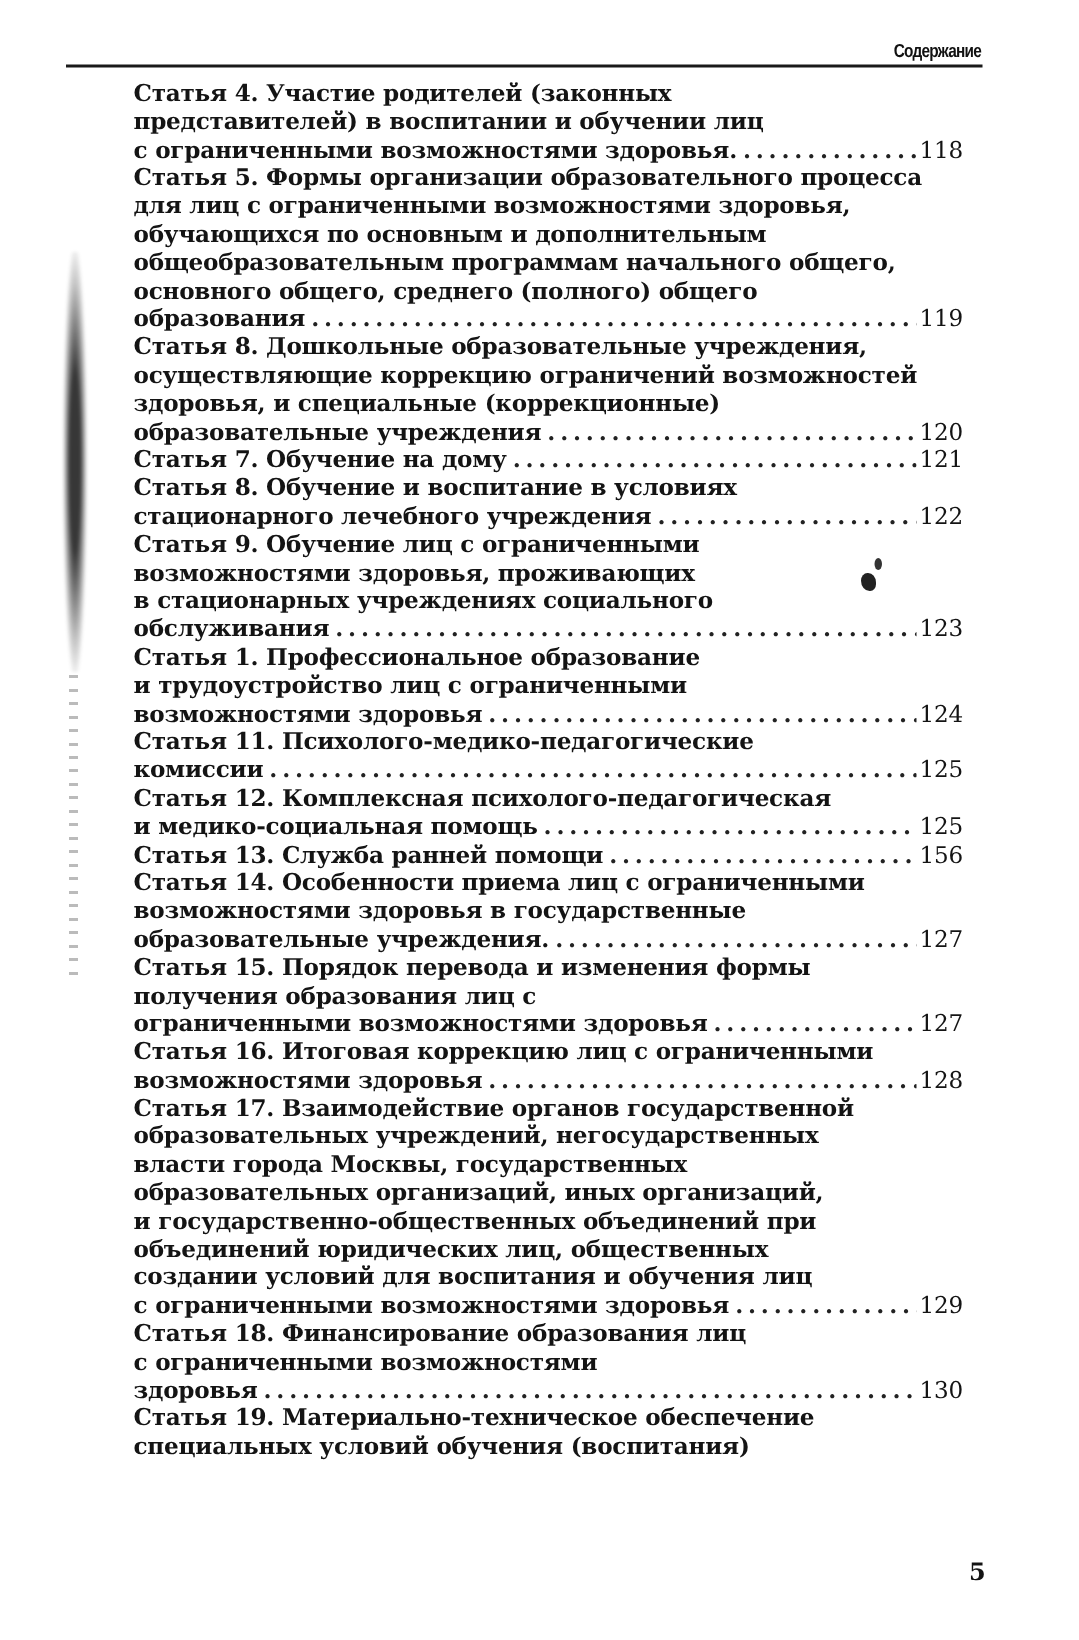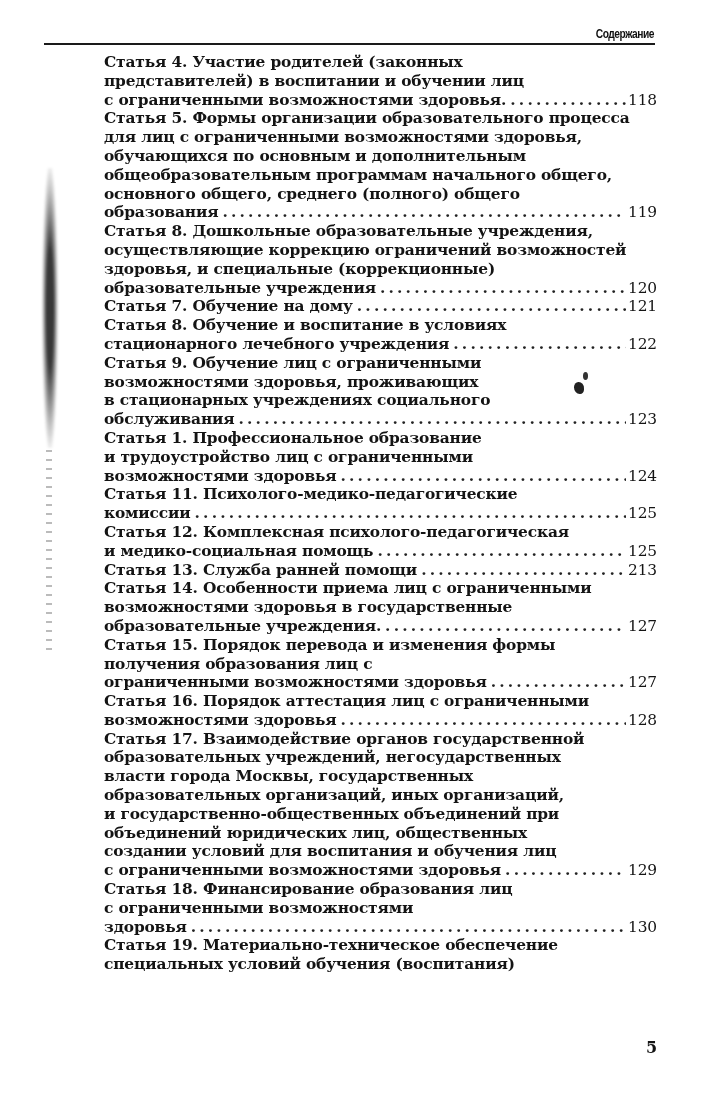--- a/index.html
+++ b/index.html
@@ -1,21 +1,21 @@
 <!DOCTYPE html>
 <html><head>
   <meta charset="utf-8">
   <style>
     html, body { margin: 0; padding: 0; background: #ffffff; }
     body { width: 719px; height: 1093px; position: relative; overflow: hidden;
            font-family: "DejaVu Serif", "Liberation Serif", serif; color: #141414; }
     .running-head { position: absolute; top: 27px; right: 65px; font-family: "Liberation Sans", sans-serif;
                     font-weight: bold; font-size: 12.5px; letter-spacing: -0.6px; color: #111; transform: scaleX(0.82); transform-origin: right center; }
     .rule { position: absolute; top: 43px; left: 44px; width: 611px; height: 2px; background: #1a1a1a; }
-    .toc { position: absolute; top: 53px; left: 104px; width: 553px; margin: 0; padding: 0; list-style: none; text-align: center; }
+    .toc { position: absolute; top: 53px; left: 89px; width: 553px; margin: 0; padding: 0; list-style: none; text-align: center; }
     .entry { margin: 0; padding: 0; }
     .line { display: flex; height: 18.8px; line-height: 18.8px; font-size: 15.4px; white-space: nowrap; font-weight: 600; letter-spacing: -0.15px; }
     .line .txt { flex: 0 0 auto; }
     .line .lead { flex: 1 1 auto; overflow: hidden; letter-spacing: 3.2px; margin: 0 2px 0 4px; color: #222; }
     .line .lead::before { content: "........................................................................................................................................"; }
     .line .pg { flex: 0 0 auto; font-weight: normal; }
     .label { font-weight: bold; }
     .page-num { position: absolute; top: 1038px; left: 646px; font-weight: bold; font-size: 16px; }
     .scan-mark { position: absolute; left: 42px; top: 168px; width: 16px; height: 280px;
                  background: radial-gradient(ellipse at center, rgba(20,20,20,0.85) 30%, rgba(20,20,20,0.25) 60%, rgba(255,255,255,0) 75%);
@@ -151,21 +151,21 @@
       <div class="line">
         <span class="txt"><span>и медико-социальная помощь</span></span>
         <span class="lead"></span>
         <span class="pg">125</span>
       </div>
     </li>
     <li class="entry">
       <div class="line">
         <span class="txt"><span class="label">Статья 13.</span> <span>Служба ранней помощи</span></span>
         <span class="lead"></span>
-        <span class="pg">213</span>
+        <span class="pg">156</span>
       </div>
     </li>
     <li class="entry">
       <div class="line">
         <span class="txt"><span class="label">Статья 14.</span> <span>Особенности приема лиц с ограниченными</span></span>
       </div>
       <div class="line">
         <span class="txt"><span>возможностями здоровья в государственные</span></span>
       </div>
       <div class="line">
@@ -182,21 +182,21 @@
         <span class="txt"><span>получения образования лиц с</span></span>
       </div>
       <div class="line">
         <span class="txt"><span>ограниченными возможностями здоровья</span></span>
         <span class="lead"></span>
         <span class="pg">127</span>
       </div>
     </li>
     <li class="entry">
       <div class="line">
-        <span class="txt"><span class="label">Статья 16.</span> <span>Порядок аттестация лиц с ограниченными</span></span>
+        <span class="txt"><span class="label">Статья 16.</span> <span>Итоговая коррекцию лиц с ограниченными</span></span>
       </div>
       <div class="line">
         <span class="txt"><span>возможностями здоровья</span></span>
         <span class="lead"></span>
         <span class="pg">128</span>
       </div>
     </li>
     <li class="entry">
       <div class="line">
         <span class="txt"><span class="label">Статья 17.</span> <span>Взаимодействие органов государственной</span></span>

